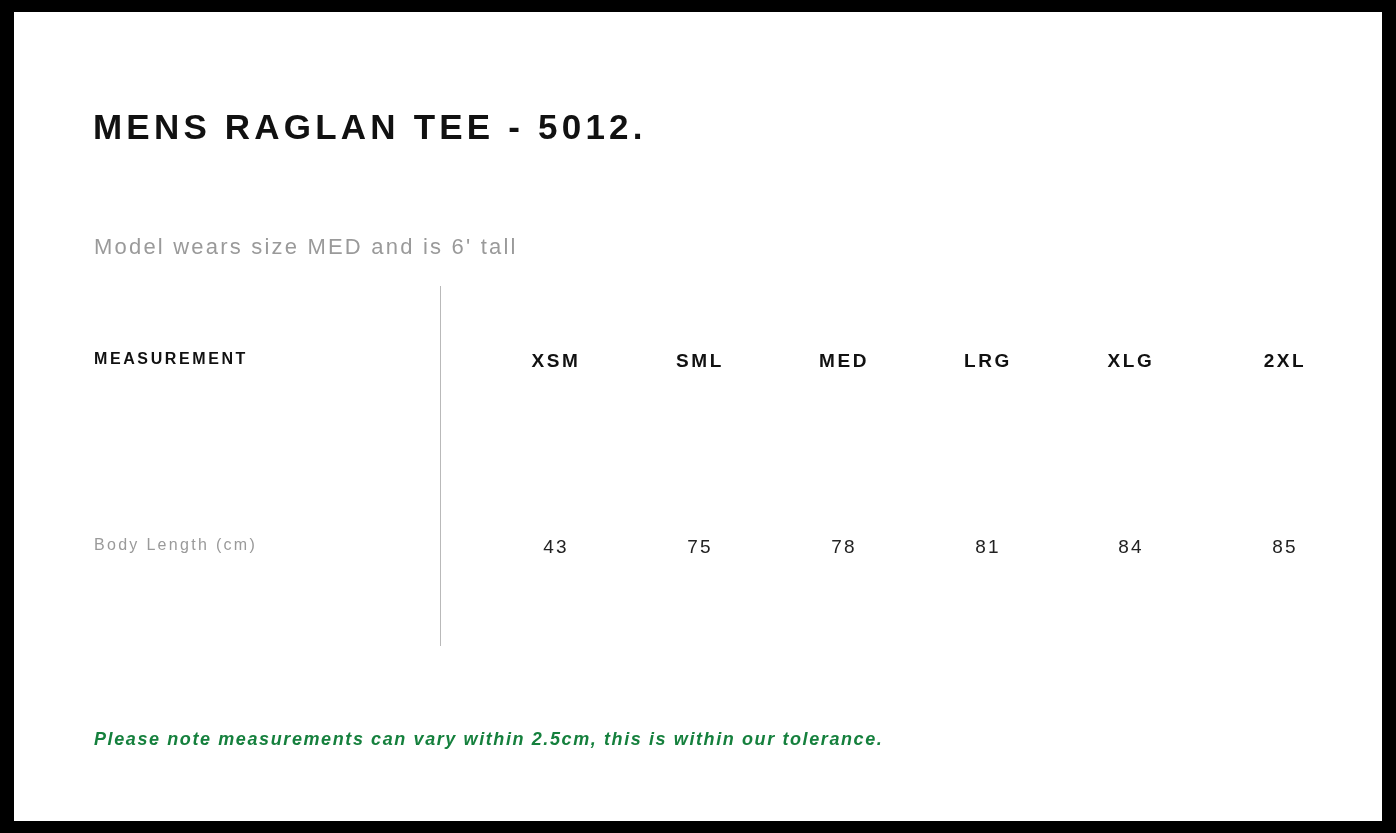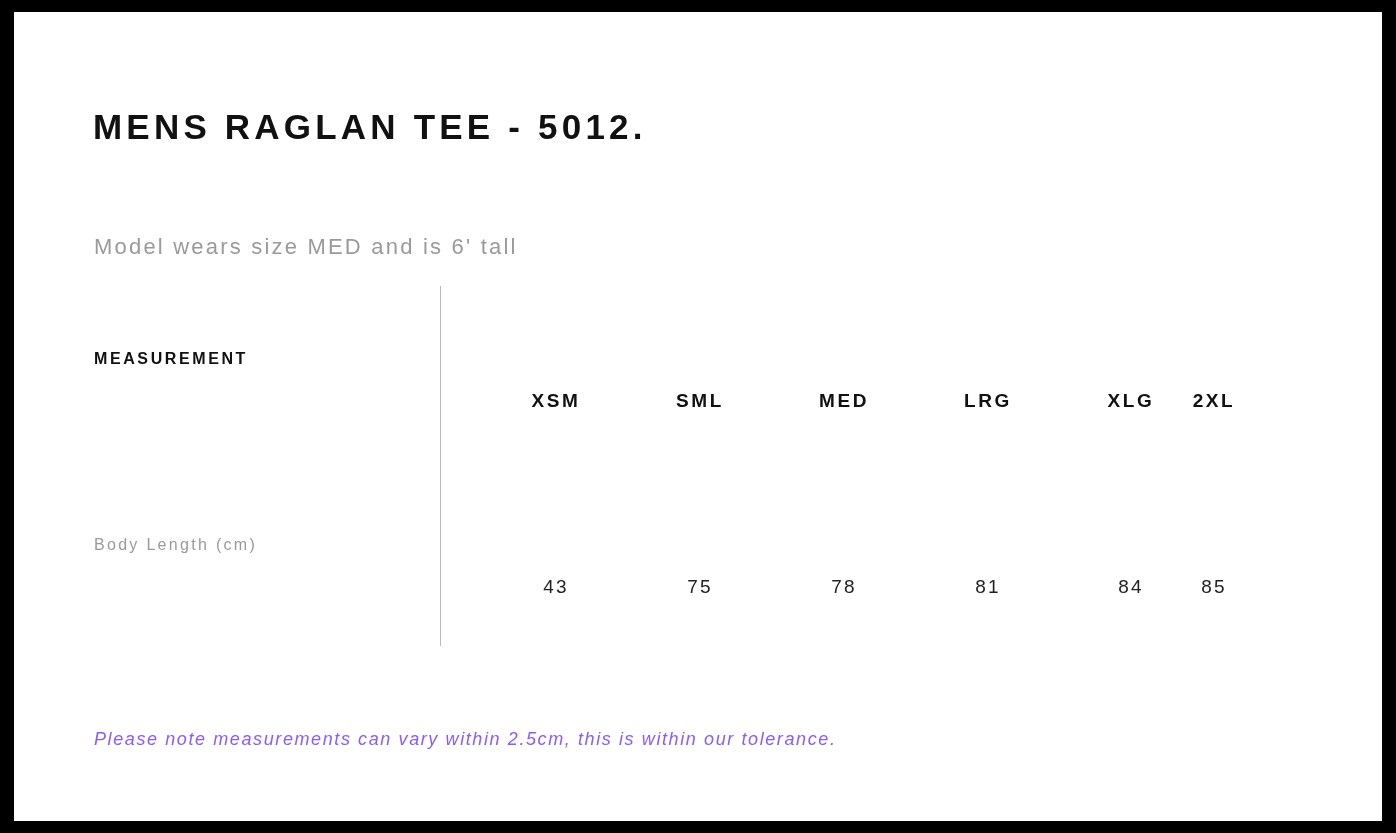--- a/index.html
+++ b/index.html
@@ -95,44 +95,44 @@
   }
   .cell-val {
     position: absolute;
     top: 0;
     width: 130px;
     text-align: center;
     font-size: 19px;
     letter-spacing: 2.2px;
     color: #222222;
     white-space: nowrap;
-    margin-top: 40px;
   }
   .row-head .cell-val {
     font-weight: bold;
     color: #111111;
     letter-spacing: 2.6px;
     font-size: 19px;
   }
   .c0 { left: 477px; }
   .c1 { left: 621px; }
   .c2 { left: 765px; }
   .c3 { left: 909px; }
   .c4 { left: 1052px; }
-  .c5 { left: 1135px; }
+  .c5 { left: 1206px; }
 
   .footnote {
     position: absolute;
     left: 80px;
     top: 717px;
     font-size: 18px;
     font-style: italic;
     letter-spacing: 1.6px;
-    color: #8b5cf6;
+    color: #15803d;
     white-space: nowrap;
+    font-weight: bold;
   }
 </style>
 </head>
 <body>
 
 <div class="page">
   <div class="sheet">
 
     <div class="title">MENS RAGLAN TEE - 5012.</div>
     <div class="subtitle">Model wears size MED and is 6' tall</div>

